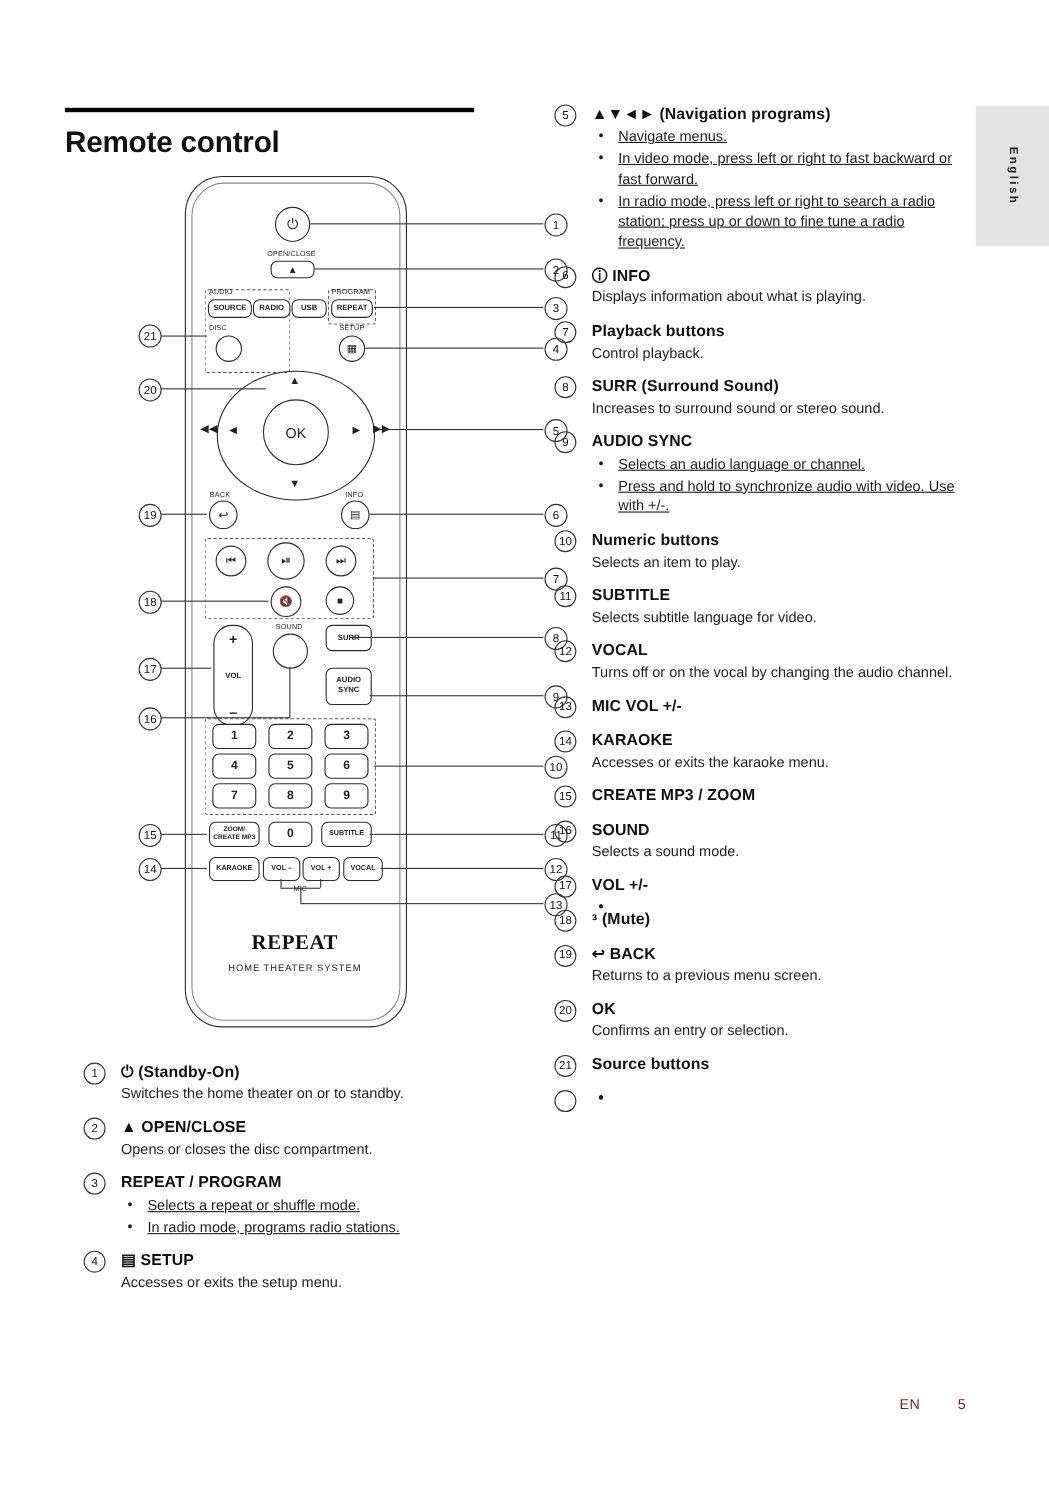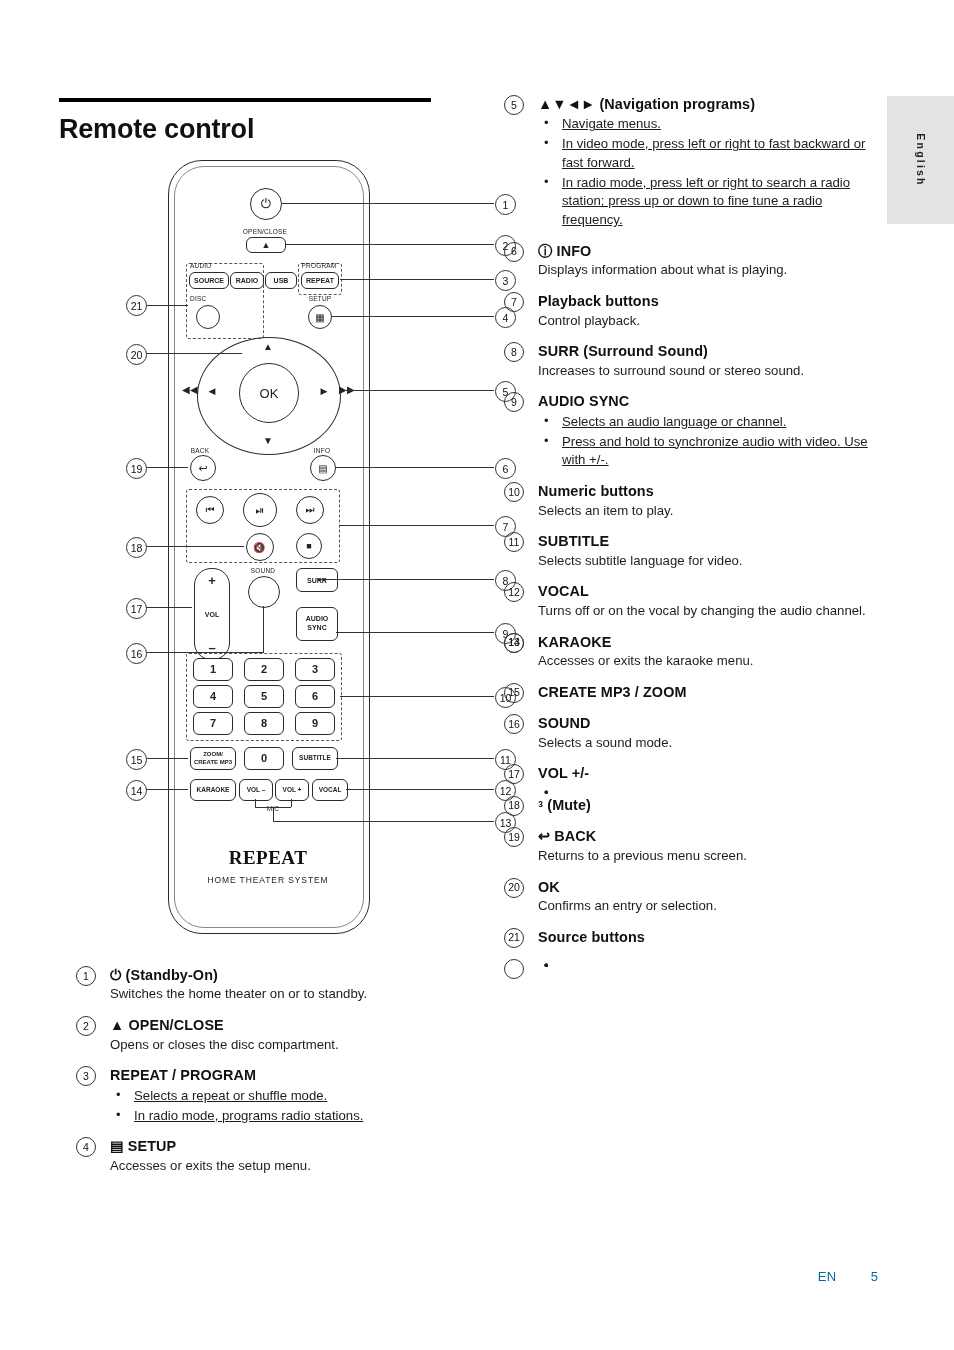--- a/index.html
+++ b/index.html
@@ -79,21 +79,21 @@
   
   .lang-tab {
     position:absolute; right:0; top:96px; width:67px; height:128px; background:#e3e3e3;
   }
   .lang-tab span {
     position:absolute; left:50%; top:50%; transform:translate(-50%,-50%) rotate(90deg);
     font-size:10.5px; letter-spacing:2.2px; font-weight:bold; color:#222; white-space:nowrap;
   }
 
   
-  .footer { position:absolute; right:76px; bottom:66px; font-size:13px; color:#0369a1; }
+  .footer { position:absolute; right:76px; bottom:66px; font-size:13px; color:#7f1d1d; }
   .footer .en { margin-right:34px; letter-spacing:0.5px; }
 </style>
 </head>
 <body>
 
 <div class="page">
 
   <div class="lang-tab">
     <span>English</span>
   </div>
@@ -323,20 +323,21 @@
     </div>
 
     <div class="item">
       <div class="num-badge">12</div>
       <div class="item-head">VOCAL</div>
       <div class="item-body">Turns off or on the vocal by changing the audio channel.</div>
     </div>
 
     <div class="item">
       <div class="num-badge">13</div>
+      <div class="item-head">MIC VOL +/-</div>
     </div>
 
     <div class="item">
       <div class="num-badge">14</div>
       <div class="item-head">KARAOKE</div>
       <div class="item-body">Accesses or exits the karaoke menu.</div>
     </div>
 
     <div class="item">
       <div class="num-badge">15</div>

